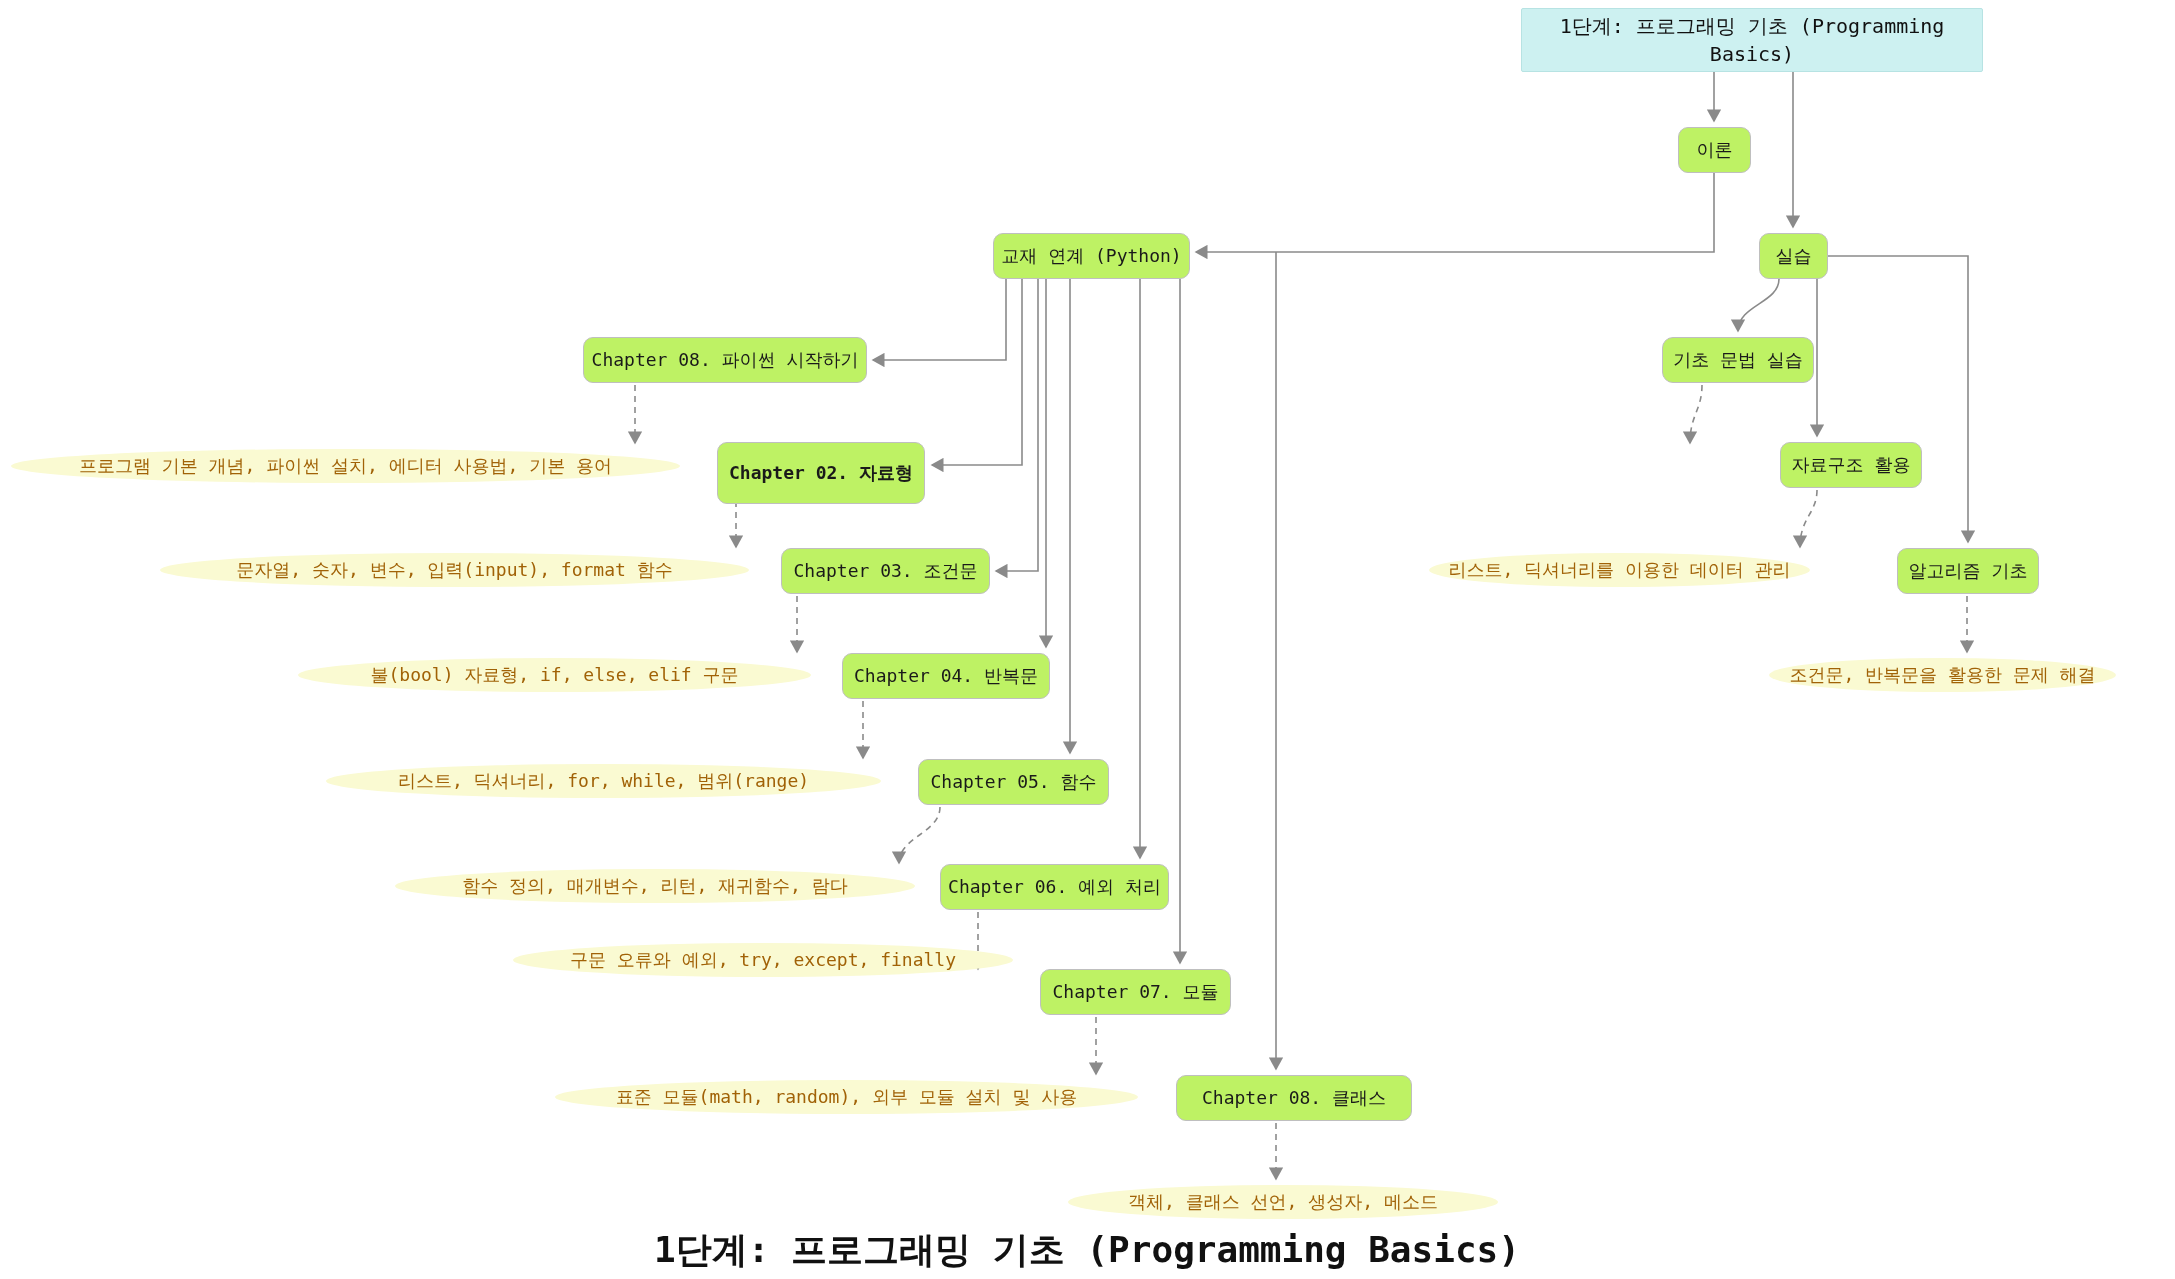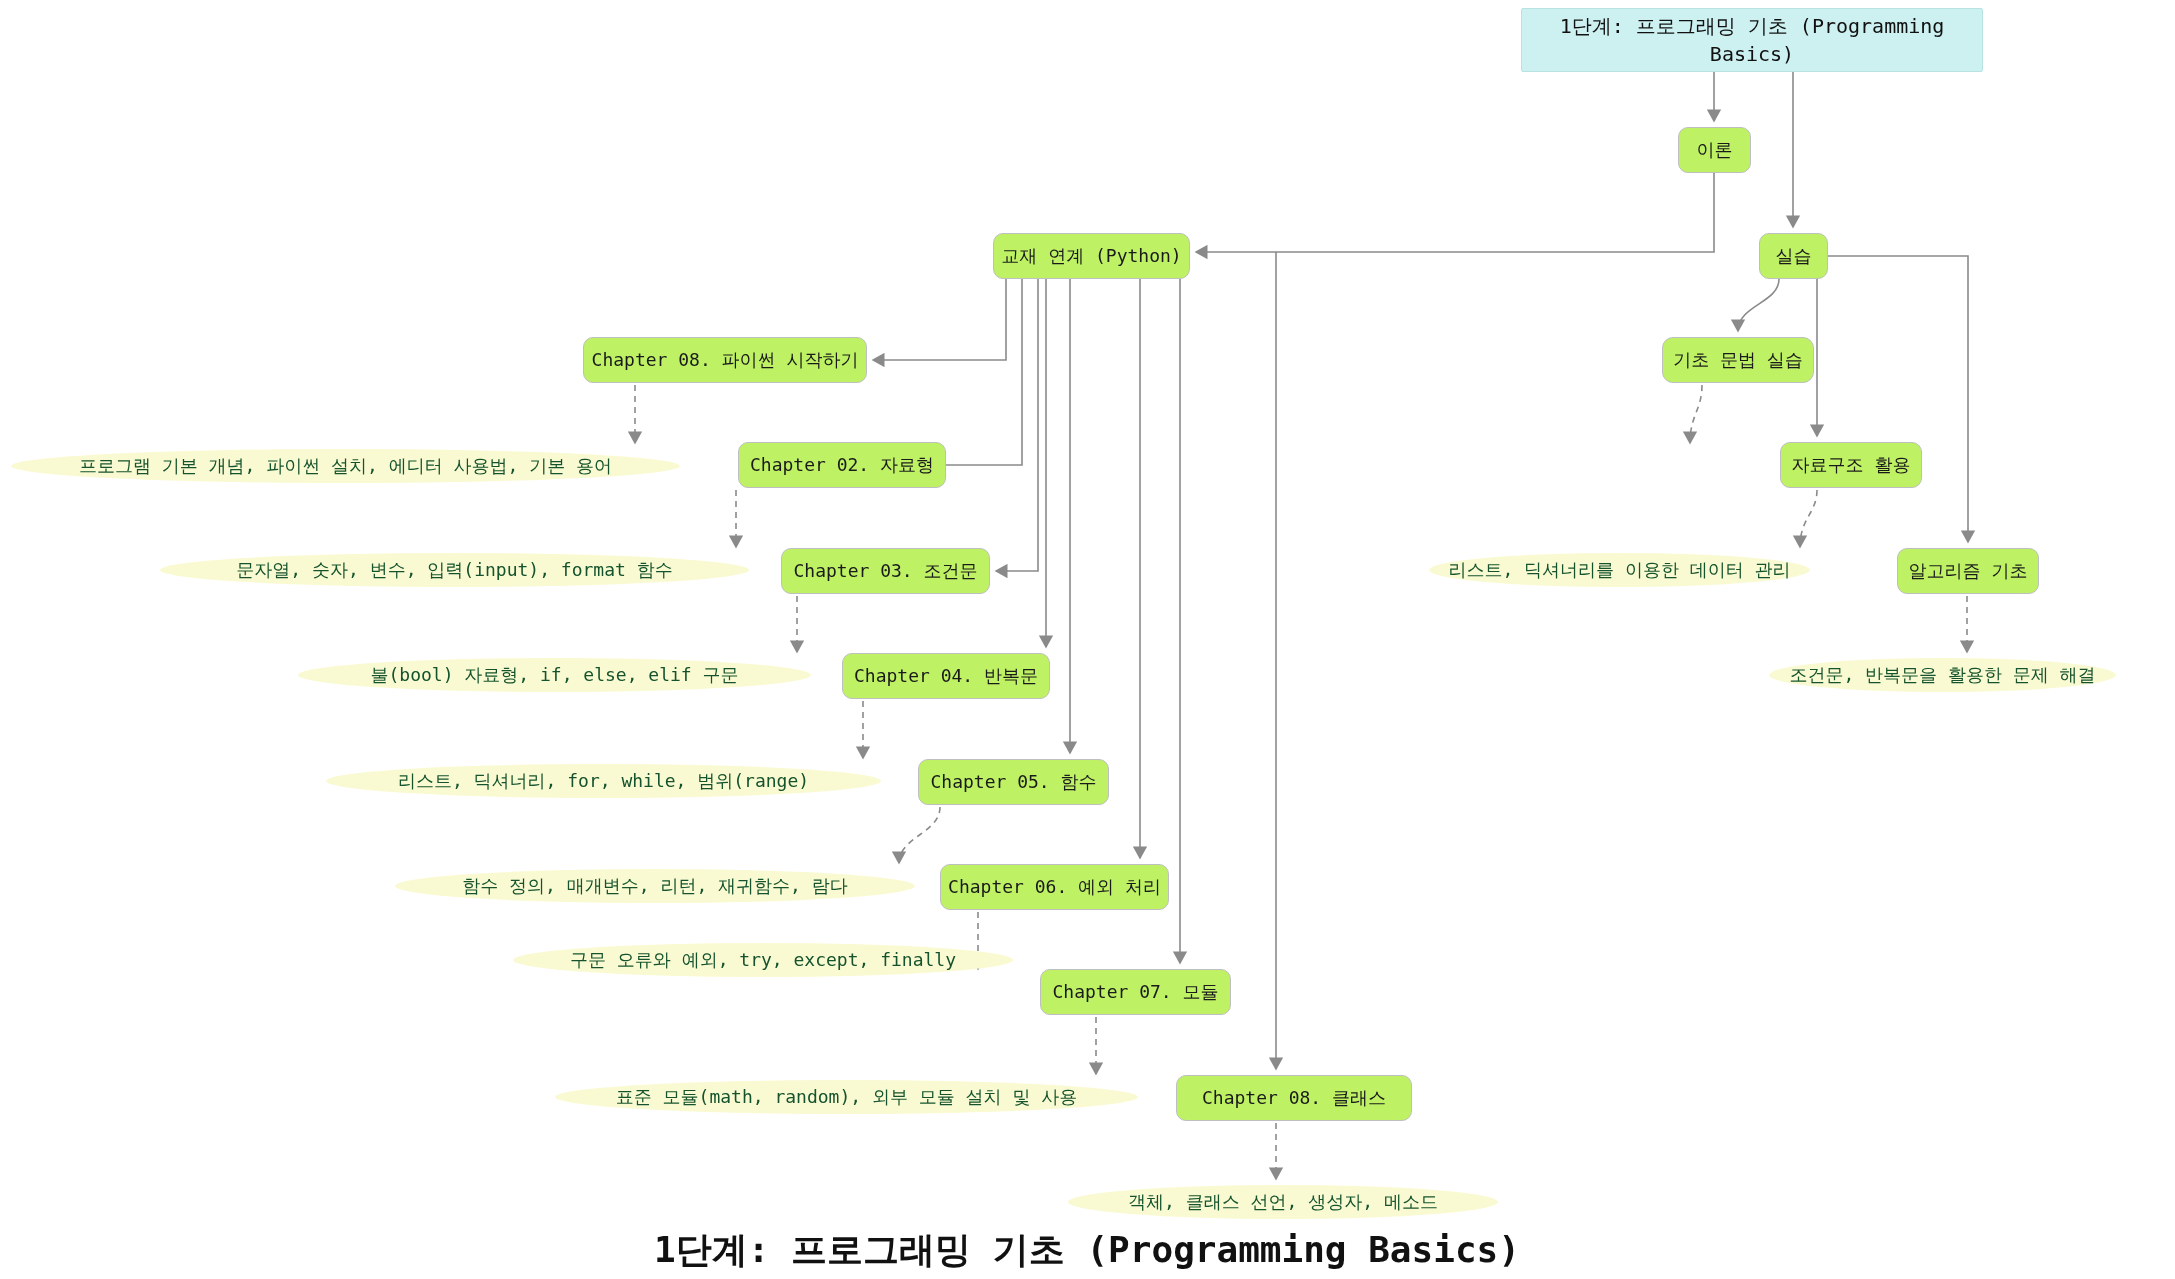--- a/index.html
+++ b/index.html
@@ -53,21 +53,21 @@
   }
   .note {
     position: absolute;
     z-index: 2;
     display: flex;
     align-items: center;
     justify-content: center;
     background: #fafad2;
     border-radius: 50%;
     font-size: 18px;
-    color: #14532d;
+    color: #a16207;
     white-space: nowrap;
     box-sizing: border-box;
   }
   .caption {
     position: absolute;
     z-index: 2;
     text-align: center;
     font-size: 36px;
     font-weight: bold;
     color: #111111;
@@ -122,21 +122,21 @@
     <path class="edge dashed" d="M 1967 596 L 1967 652" marker-end="url(#arrow)"></path>
   </svg>
 
   <div class="root-box" style="left:1521px; top:8px; width:462px; height:64px;">1단계: 프로그래밍 기초 (Programming Basics)</div>
 
   <div class="node" style="left:1678px; top:127px; width:73px; height:46px;">이론</div>
   <div class="node" style="left:1759px; top:233px; width:69px; height:46px;">실습</div>
   <div class="node" style="left:993px; top:233px; width:197px; height:46px;">교재 연계 (Python)</div>
 
   <div class="node" style="left:583px; top:337px; width:284px; height:46px;">Chapter 08. 파이썬 시작하기</div>
-  <div class="node" style="left:738px; top:442px; width:208px; height:46px;">Chapter 02. 자료형</div>
+  <div class="node" style="left:717px; top:442px; width:208px; height:62px;font-weight:bold;">Chapter 02. 자료형</div>
   <div class="node" style="left:781px; top:548px; width:209px; height:46px;">Chapter 03. 조건문</div>
   <div class="node" style="left:842px; top:653px; width:208px; height:46px;">Chapter 04. 반복문</div>
   <div class="node" style="left:918px; top:759px; width:191px; height:46px;">Chapter 05. 함수</div>
   <div class="node" style="left:940px; top:864px; width:229px; height:46px;">Chapter 06. 예외 처리</div>
   <div class="node" style="left:1040px; top:969px; width:191px; height:46px;">Chapter 07. 모듈</div>
   <div class="node" style="left:1176px; top:1075px; width:236px; height:46px;">Chapter 08. 클래스</div>
 
   <div class="note" style="left:11px; top:449px; width:669px; height:34px;">프로그램 기본 개념, 파이썬 설치, 에디터 사용법, 기본 용어</div>
   <div class="note" style="left:160px; top:553px; width:589px; height:34px;">문자열, 숫자, 변수, 입력(input), format 함수</div>
   <div class="note" style="left:298px; top:658px; width:513px; height:34px;">불(bool) 자료형, if, else, elif 구문</div>

